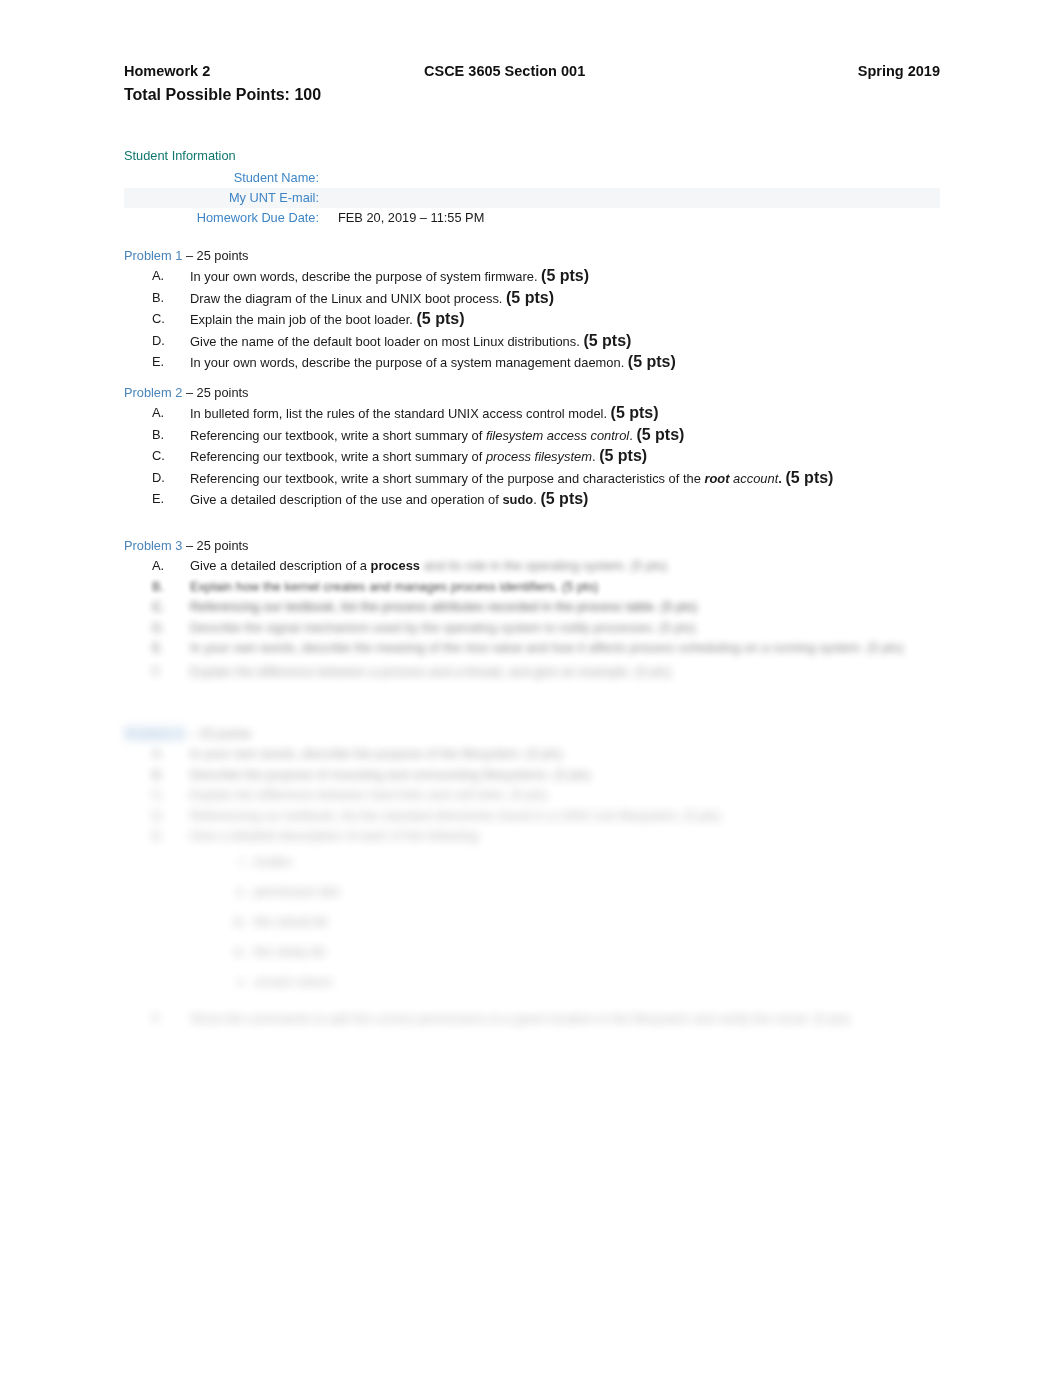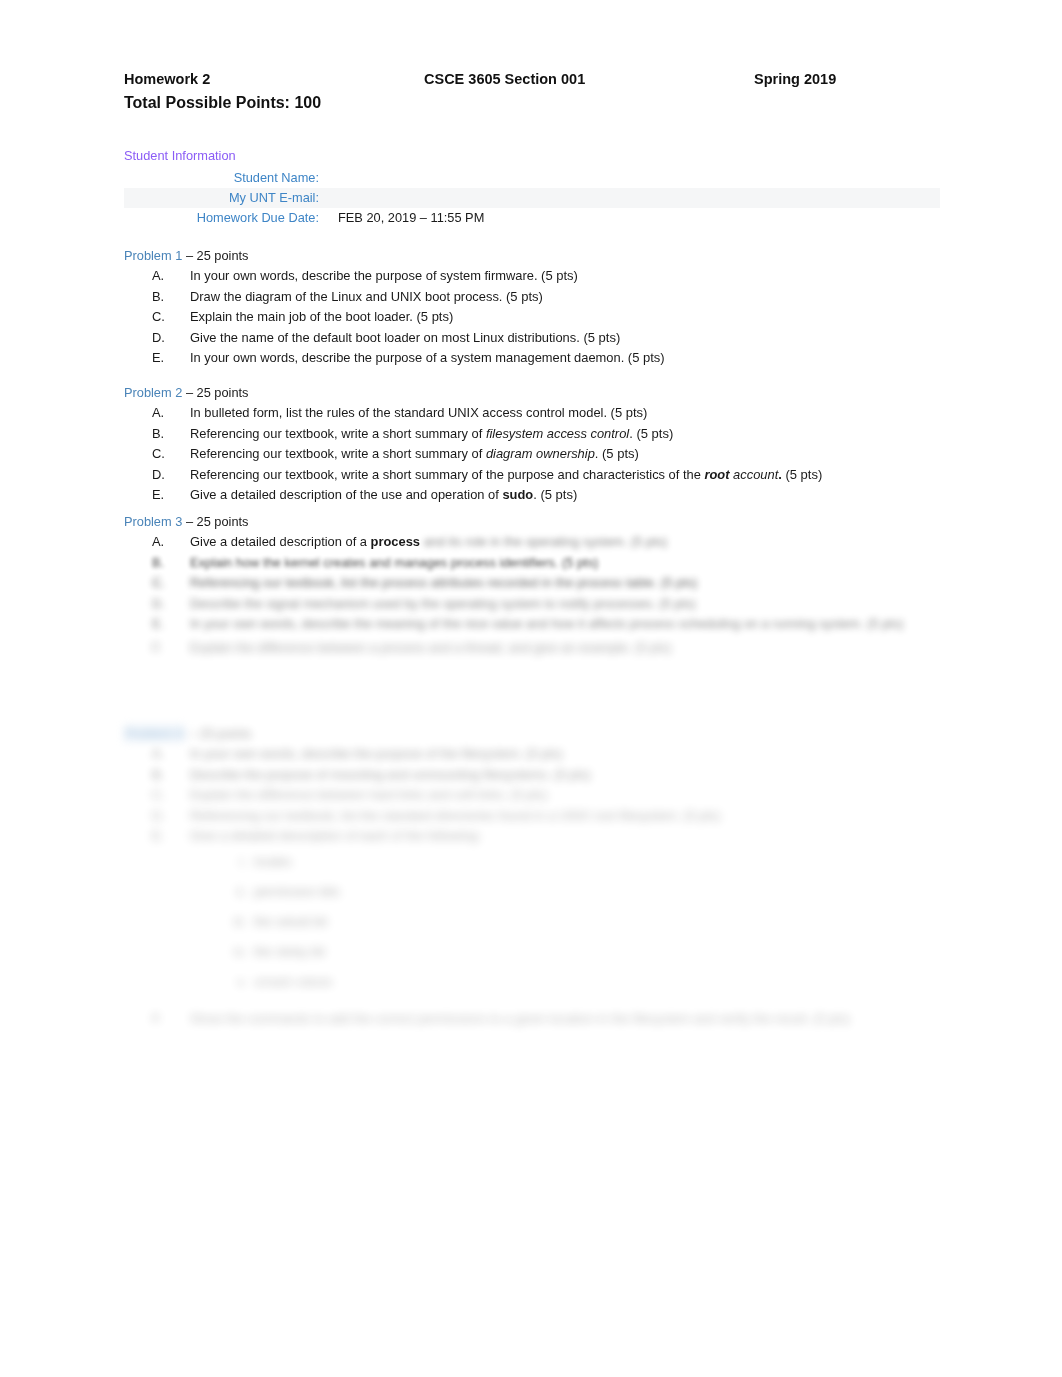--- a/index.html
+++ b/index.html
@@ -33,37 +33,37 @@
   .hdr-row {
     display: flex;
     align-items: baseline;
     font-weight: bold;
     font-size: 14.5px;
     line-height: 23px;
     color: #111;
   }
   .hdr-left   { width: 300px; }
   .hdr-center { width: 330px; }
-  .hdr-right  { flex: 1; text-align: left; margin-top: 8px; }
+  .hdr-right  { flex: 1; text-align: right; }
   .hdr-sub {
     font-weight: bold;
     font-size: 16px;
     line-height: 23px;
     color: #111;
   }
 
   
   .info-block {
     position: absolute;
     left: 124px;
     top: 146px;
     width: 816px;
   }
   .info-title {
-    color: #8b5cf6;
+    color: #0f766e;
     font-size: 12.8px;
     line-height: 19px;
     margin-bottom: 3px;
   }
   .info-table {
     width: 816px;
     border-collapse: collapse;
   }
   .info-table tr { height: 20px; }
   .info-table tr.shaded { background: #f5f6f7; }
@@ -130,22 +130,22 @@
     padding-left: 130px;
     line-height: 30px;
   }
   ol.items.roman > li > .marker {
     left: 96px;
     width: 26px;
     text-align: right;
   }
 
   .pts {
-    font-weight: normal;
-    font-size: 13px;
+    font-weight: bold;
+    font-size: 16px;
   }
   .it  { font-style: italic; }
   .bi  { font-style: italic; font-weight: bold; }
   .bd  { font-weight: bold; }
 
   
   .blur-1 { filter: blur(2.2px); opacity: .82; }
   .blur-2 { filter: blur(3.0px); opacity: .70; }
   .blur-3 { filter: blur(3.6px); opacity: .55; }
   .blur-4 { filter: blur(4.2px); opacity: .42; }
@@ -240,37 +240,37 @@
         <span>In bulleted form, list the rules of the standard UNIX access control model.</span>
         <span class="pts">(5 pts)</span>
       </li>
       <li>
         <span class="marker">B.</span>
         <span>Referencing our textbook, write a short summary of </span><span class="it">filesystem access control</span><span>.</span>
         <span class="pts">(5 pts)</span>
       </li>
       <li>
         <span class="marker">C.</span>
-        <span>Referencing our textbook, write a short summary of </span><span class="it">diagram ownership</span><span>.</span>
+        <span>Referencing our textbook, write a short summary of </span><span class="it">process filesystem</span><span>.</span>
         <span class="pts">(5 pts)</span>
       </li>
       <li>
         <span class="marker">D.</span>
         <span>Referencing our textbook, write a short summary of the purpose and characteristics of the </span><span class="bi">root</span><span class="it"> account</span><span class="bd">.</span>
         <span class="pts">(5 pts)</span>
       </li>
       <li>
         <span class="marker">E.</span>
         <span>Give a detailed description of the use and operation of </span><span class="bd">sudo</span><span>.</span>
         <span class="pts">(5 pts)</span>
       </li>
     </ol>
   </div>
 
-  <div class="problem" style="top:512px;">
+  <div class="problem" style="top:536px;">
     <div class="problem-head">
       <span class="pnum">Problem 3</span>
       <span>– 25 points</span>
     </div>
     <ol class="items">
       <li>
         <span class="marker">A.</span>
         <span>Give a detailed description of a </span><span class="bd">process</span>
         <span class="partial-blur">and its role in the operating system. (5 pts)</span>
       </li>

